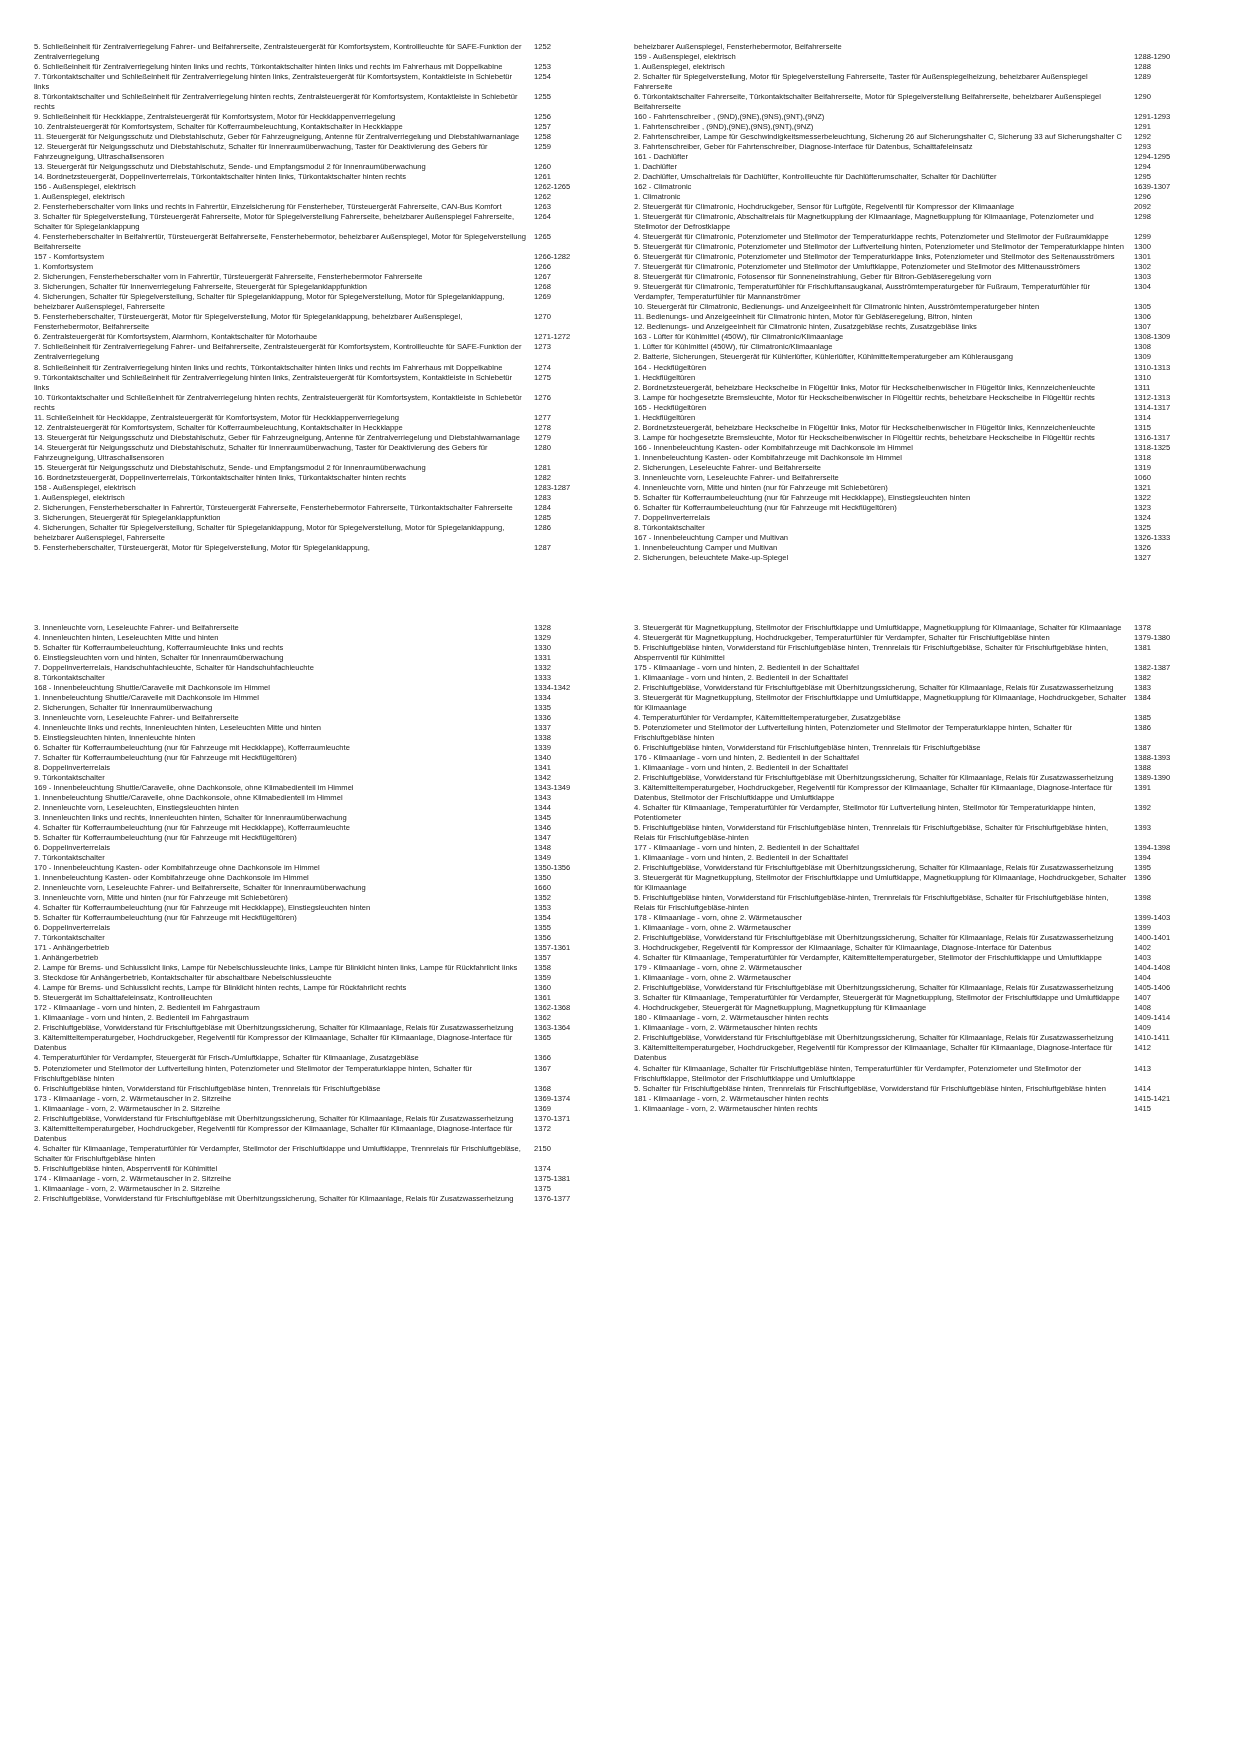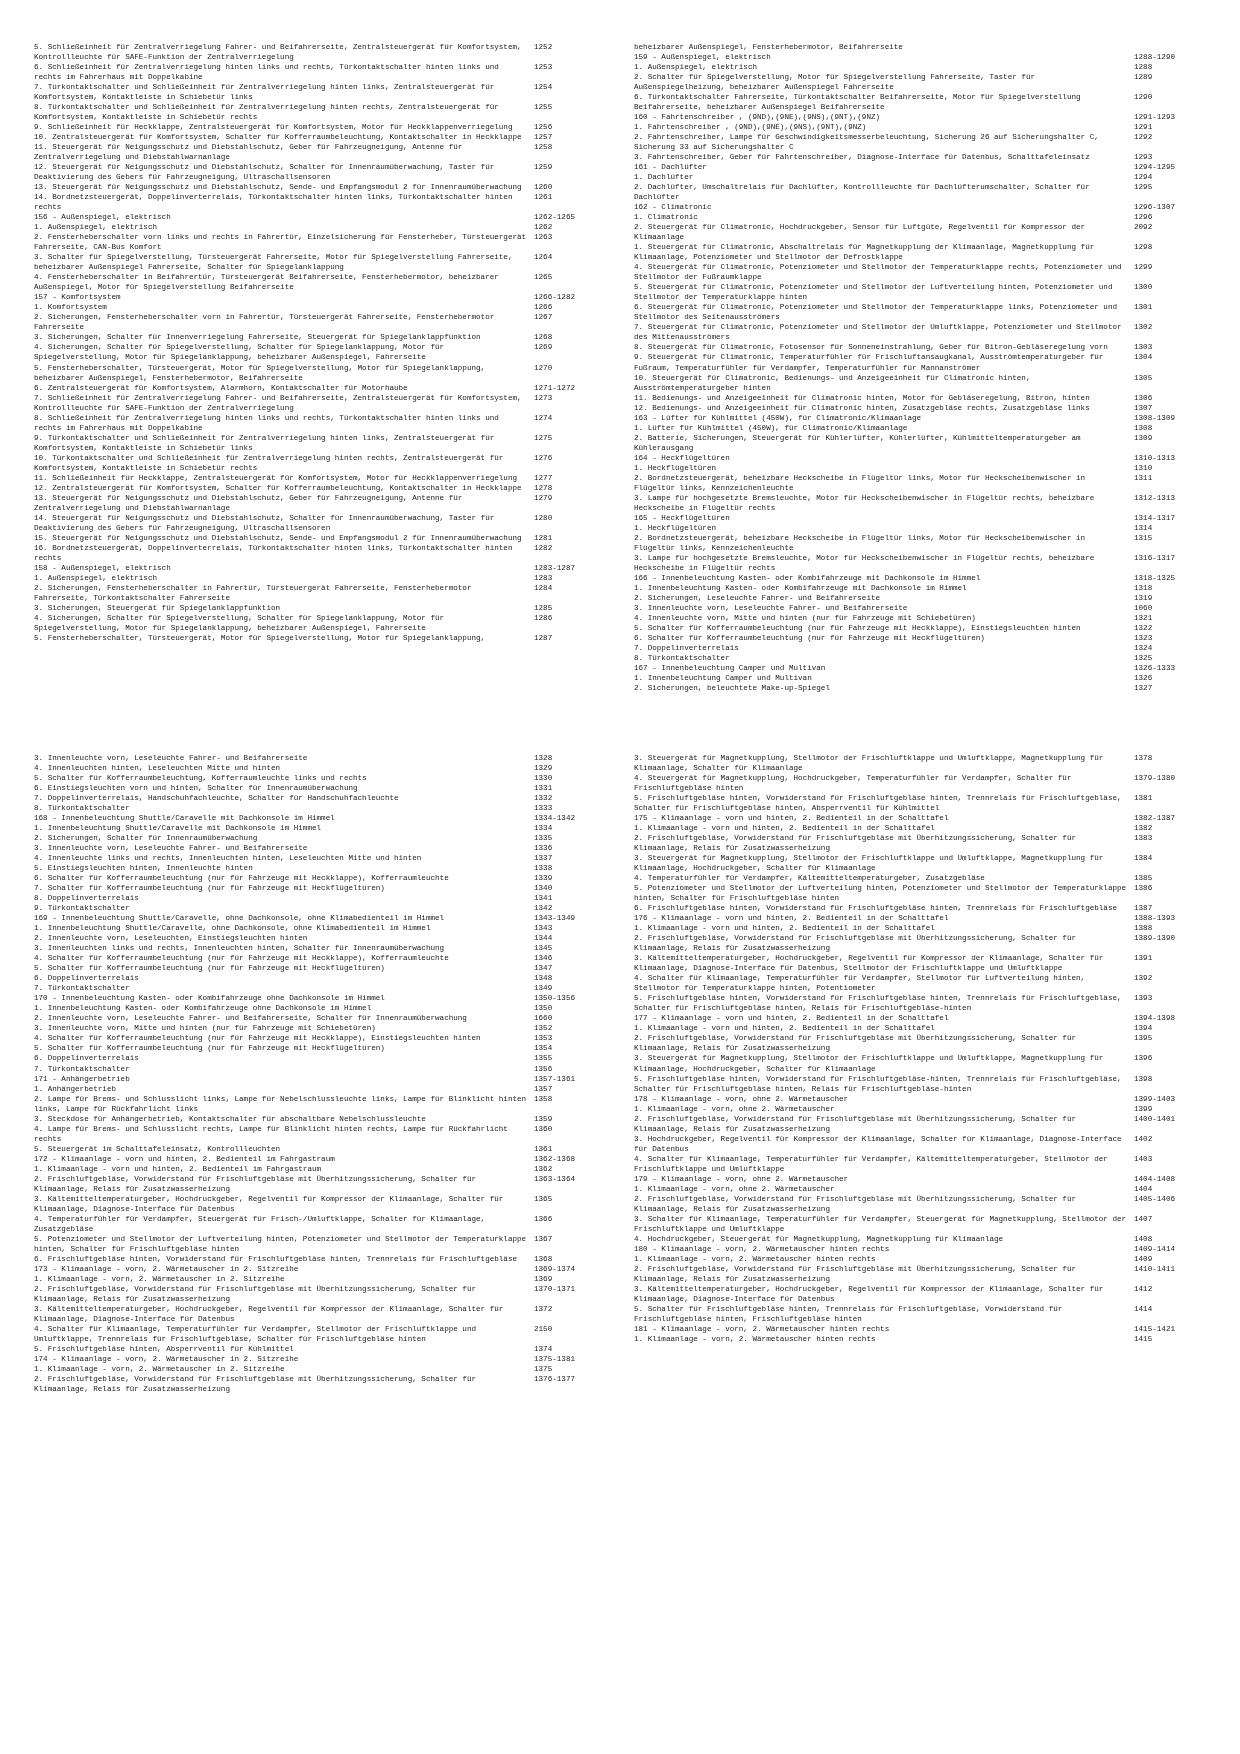--- a/index.html
+++ b/index.html
@@ -12,21 +12,20 @@
     height: 1754px;
     font-family: "Liberation Sans", sans-serif;
     color: #1a1a1a;
   }
   .page {
     position: relative;
     width: 1240px;
     height: 1754px;
     box-sizing: border-box;
     padding: 42px 34px 20px 34px;
-    font-family: Liberation Mono, monospace;
   }
   .block {
     display: flex;
     gap: 28px;
     width: 100%;
     box-sizing: border-box;
   }
   .block + .block {
     margin-top: 60px;
   }
@@ -261,21 +260,21 @@
         <div class="entry">
           <div class="label">1. Dachlüfter</div>
           <div class="pages">1294</div>
         </div>
         <div class="entry">
           <div class="label">2. Dachlüfter, Umschaltrelais für Dachlüfter, Kontrollleuchte für Dachlüfterumschalter, Schalter für Dachlüfter</div>
           <div class="pages">1295</div>
         </div>
         <div class="entry">
           <div class="label">162 - Climatronic</div>
-          <div class="pages">1296-1307</div>
+          <div class="pages">1639-1307</div>
         </div>
         <div class="entry">
           <div class="label">1. Climatronic</div>
           <div class="pages">1296</div>
         </div>
         <div class="entry">
           <div class="label">2. Steuergerät für Climatronic, Hochdruckgeber, Sensor für Luftgüte, Regelventil für Kompressor der Klimaanlage</div>
           <div class="pages">2092</div>
         </div>
         <div class="entry">
@@ -765,20 +764,24 @@
           <div class="label">1. Klimaanlage - vorn, 2. Wärmetauscher hinten rechts</div>
           <div class="pages">1409</div>
         </div>
         <div class="entry">
           <div class="label">2. Frischluftgebläse, Vorwiderstand für Frischluftgebläse mit Überhitzungssicherung, Schalter für Klimaanlage, Relais für Zusatzwasserheizung</div>
           <div class="pages">1410-1411</div>
         </div>
         <div class="entry">
           <div class="label">3. Kältemitteltemperaturgeber, Hochdruckgeber, Regelventil für Kompressor der Klimaanlage, Schalter für Klimaanlage, Diagnose-Interface für Datenbus</div>
           <div class="pages">1412</div>
+        </div>
+        <div class="entry">
+          <div class="label">4. Schalter für Klimaanlage, Schalter für Frischluftgebläse hinten, Temperaturfühler für Verdampfer, Potenziometer und Stellmotor der Frischluftklappe, Stellmotor der Frischluftklappe und Umluftklappe</div>
+          <div class="pages">1413</div>
         </div>
         <div class="entry">
           <div class="label">5. Schalter für Frischluftgebläse hinten, Trennrelais für Frischluftgebläse, Vorwiderstand für Frischluftgebläse hinten, Frischluftgebläse hinten</div>
           <div class="pages">1414</div>
         </div>
         <div class="entry">
           <div class="label">181 - Klimaanlage - vorn, 2. Wärmetauscher hinten rechts</div>
           <div class="pages">1415-1421</div>
         </div>
         <div class="entry">

